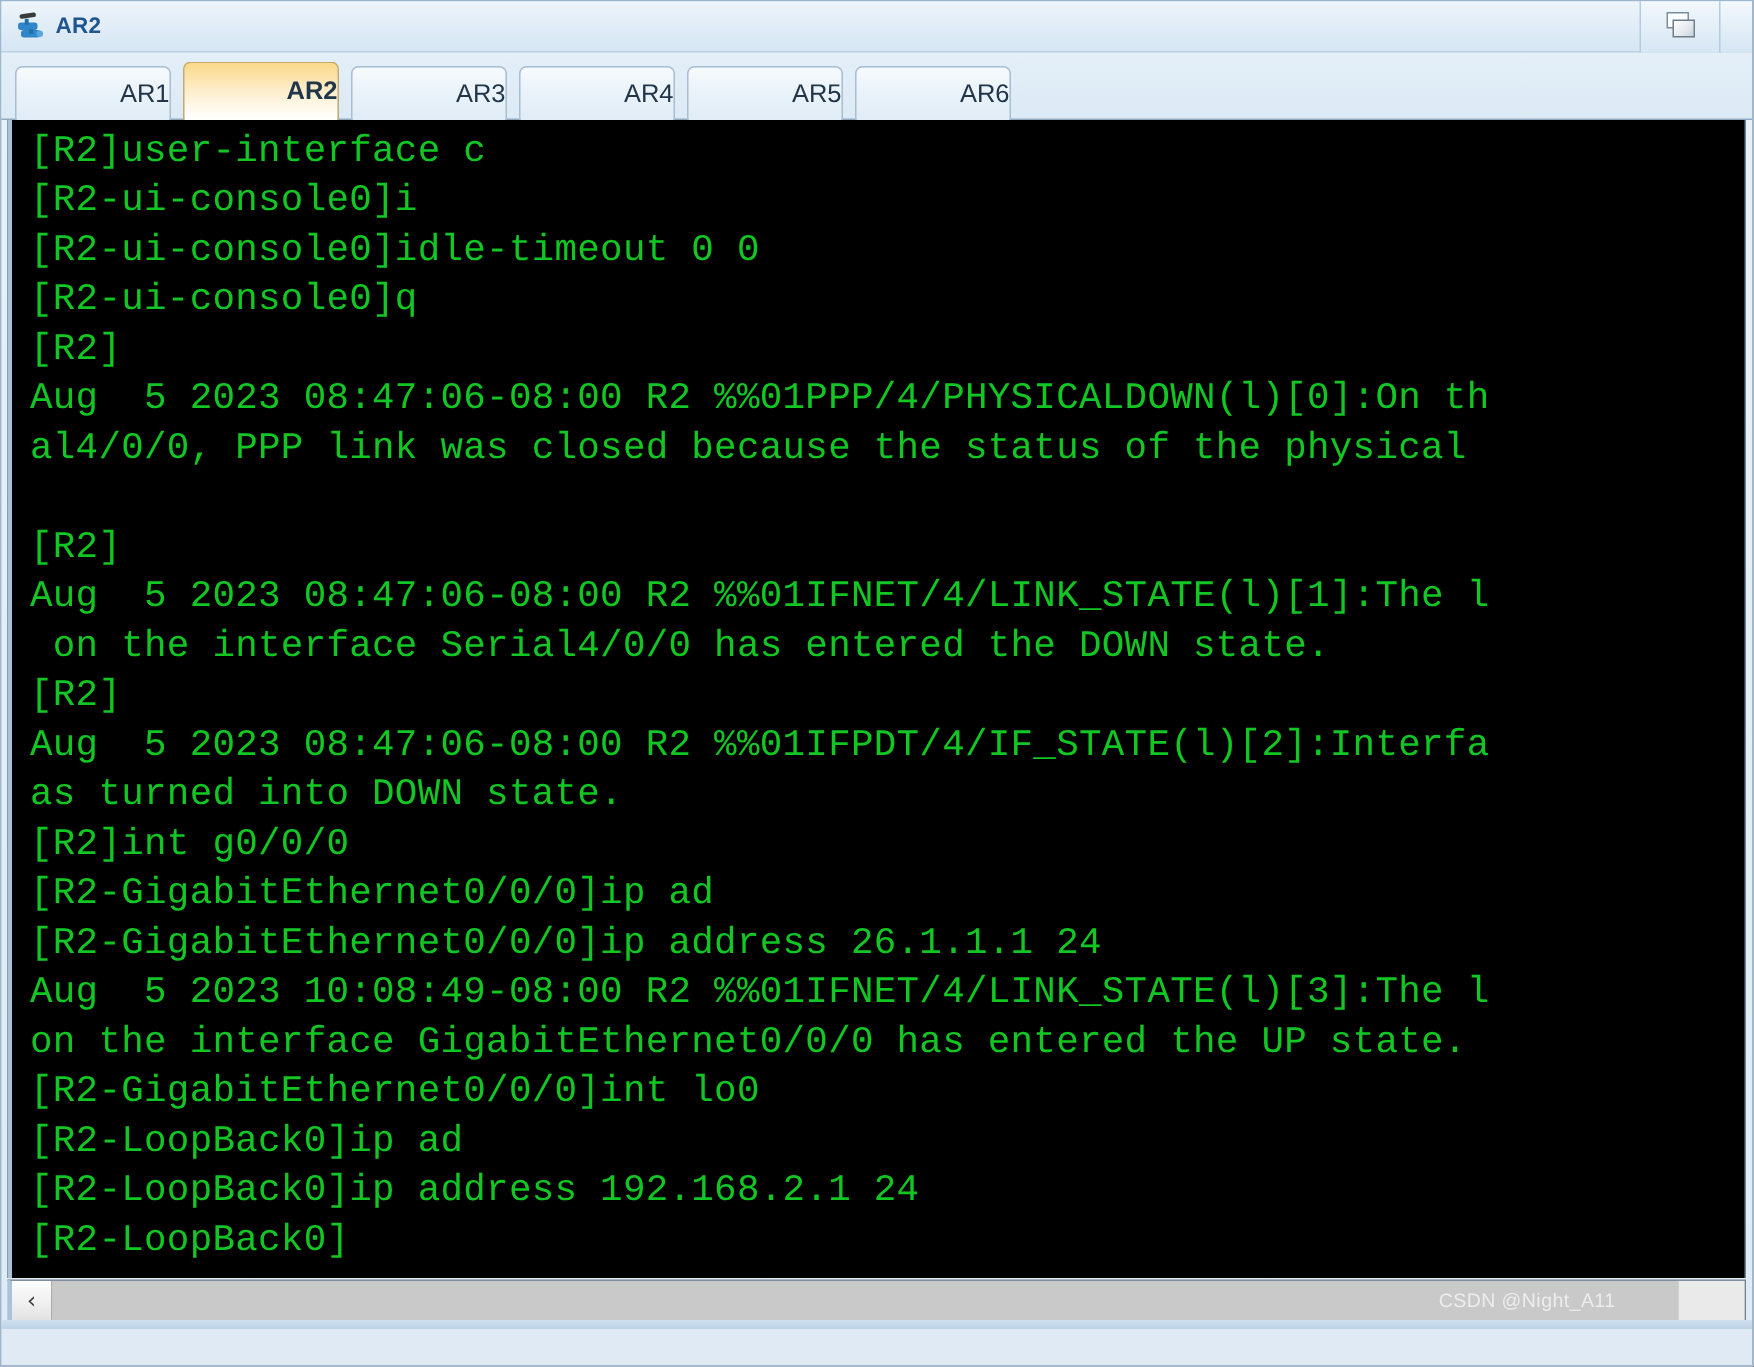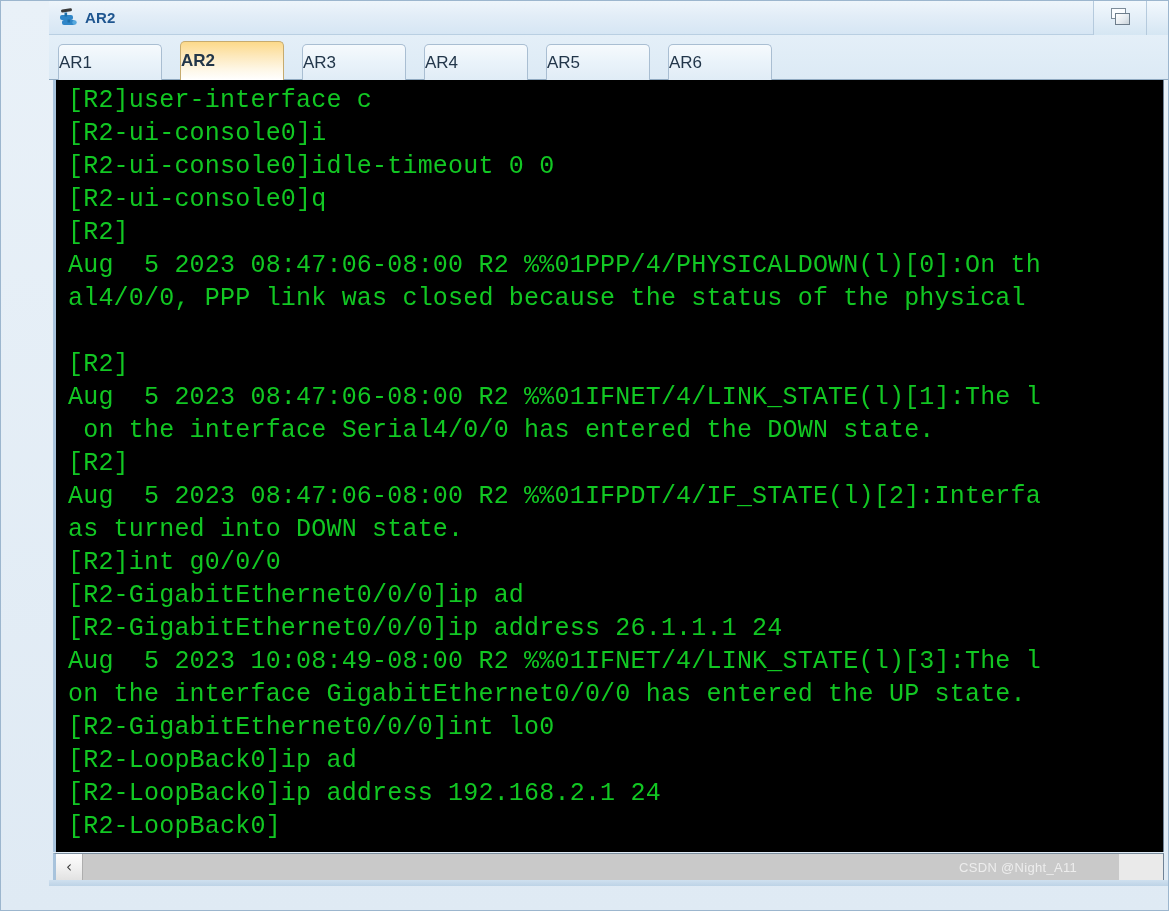--- a/index.html
+++ b/index.html
@@ -14,21 +14,20 @@
     font-family: "Liberation Sans", sans-serif;
   }
 
   .app-window {
     position: relative;
     width: 1169px;
     height: 911px;
     box-sizing: border-box;
     background: linear-gradient(to bottom, #e9f1f8 0%, #dfeaf4 100%);
     border: 1px solid #9cb6ce;
-    padding-left: 48px;
   }
 
   
   .titlebar {
     position: relative;
     height: 34px;
     box-sizing: border-box;
     background: linear-gradient(to bottom, #eef5fb 0%, #e2edf7 45%, #d6e6f4 100%);
     border-bottom: 1px solid #b9cfe2;
     display: flex;
@@ -99,28 +98,28 @@
     padding: 5px 0 0 9px;
     display: flex;
     align-items: flex-end;
     background: linear-gradient(to bottom, #e4eff8 0%, #dceaf5 100%);
     border-bottom: 1px solid #8fa9c0;
   }
   .tab {
     min-width: 104px;
     height: 36px;
     box-sizing: border-box;
-    margin-right: 18px;
+    margin-right: 8px;
     border: 1px solid #a9bed2;
     border-bottom: none;
     border-radius: 5px 5px 0 0;
     background: linear-gradient(to bottom, #f6fafd 0%, #eaf3fa 48%, #e0ecf6 100%);
     display: flex;
     align-items: center;
-    justify-content: flex-start;
+    justify-content: flex-end;
     font-size: 17px;
     color: #22364a;
     position: relative;
     top: 1px;
   }
   .tab.active {
     background: linear-gradient(to bottom, #fcd98a 0%, #fde9bd 38%, #fef7e6 72%, #ffffff 100%);
     border-color: #c9b храм;
     border-color: #c6ab6f;
     font-weight: bold;

